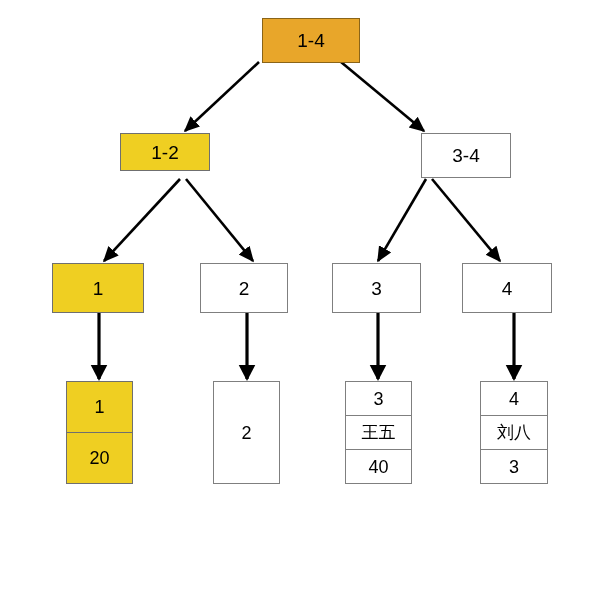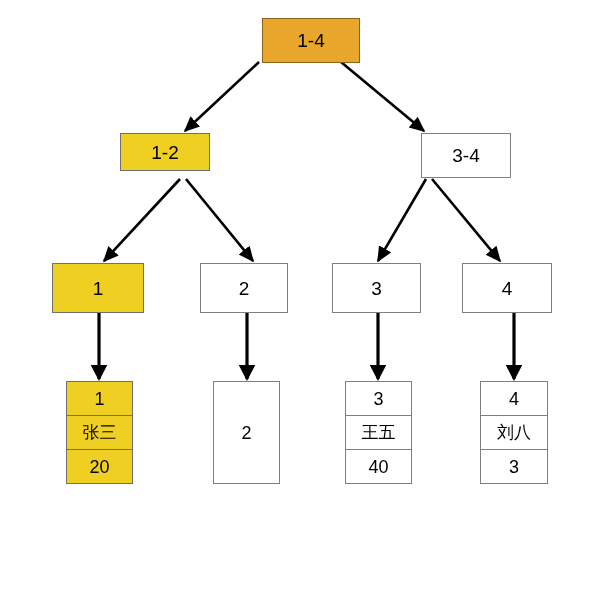--- a/index.html
+++ b/index.html
@@ -132,21 +132,20 @@
   <div class="node" style="left:332px; top:263px; width:89px; height:50px;">
     <span>3</span>
   </div>
 
   <div class="node" style="left:462px; top:263px; width:90px; height:50px;">
     <span>4</span>
   </div>
 
   <div class="record highlight-yellow" style="left:66px; top:381px; width:67px; height:103px;">
     <div class="cell">1</div>
-    <div class="cell cjk">张三</div>
     <div class="cell">20</div>
   </div>
 
   <div class="record" style="left:213px; top:381px; width:67px; height:103px;">
     <div class="cell">2</div>
   </div>
 
   <div class="record" style="left:345px; top:381px; width:67px; height:103px;">
     <div class="cell">3</div>
     <div class="cell cjk">王五</div>

